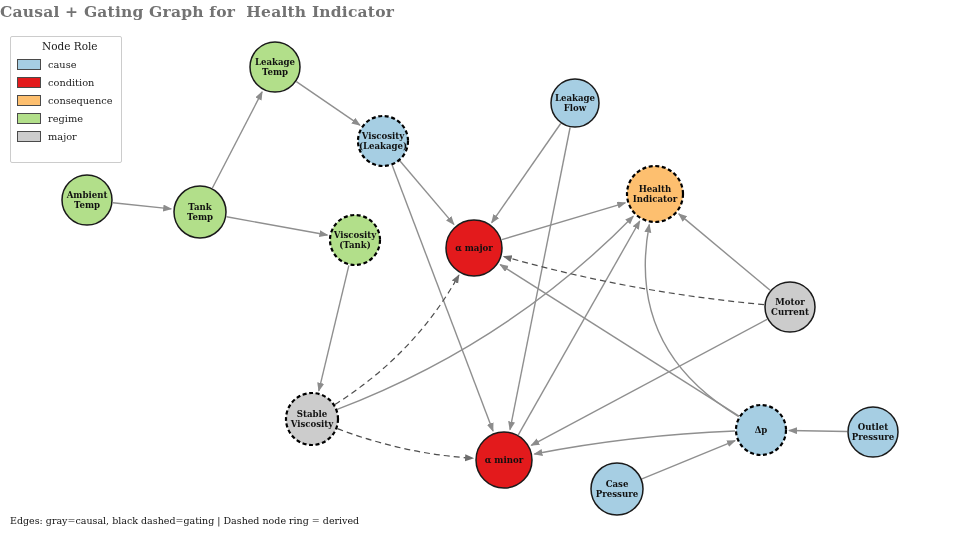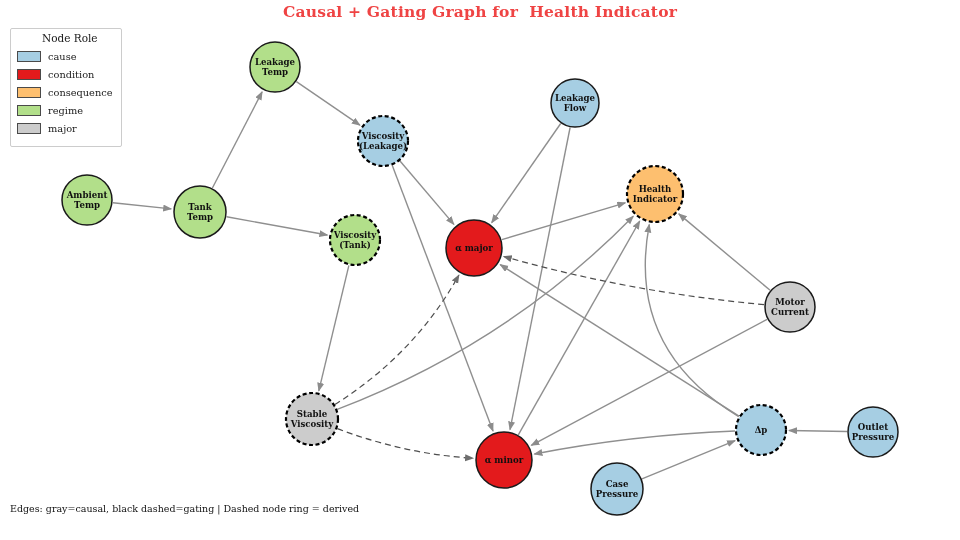--- a/index.html
+++ b/index.html
@@ -1,22 +1,22 @@
 <!DOCTYPE html>
 <html><head>
 <meta charset="utf-8">
 <style>
   html,body{margin:0;padding:0;background:#ffffff;}
   #figure{position:relative;width:960px;height:540px;background:#ffffff;overflow:hidden;
           font-family:"DejaVu Serif", serif;}
-  #title{position:absolute;top:2px;left:0;width:100%;text-align:center;
-         font-size:15.5px;font-weight:bold;color:#ef4444;white-space:pre;letter-spacing:.2px;}
-  #footer{position:absolute;left:10px;bottom:26px;font-size:9.5px;color:#111;text-align:center;}
-  #legend{position:absolute;left:10px;top:28px;background:rgba(255,255,255,.95);
-          border:1px solid #cccccc;border-radius:2px;padding:3px 8px 5px 6px;z-index:5;}
+  #title{position:absolute;top:2px;left:0;width:100%;
+         font-size:15.5px;font-weight:bold;color:#737373;white-space:pre;letter-spacing:.2px;}
+  #footer{position:absolute;left:10px;bottom:14px;font-size:9.5px;color:#111;text-align:center;}
+  #legend{position:absolute;left:10px;top:36px;background:rgba(255,255,255,.95);
+          border:1px solid #cccccc;border-radius:2px;padding:3px 8px 13px 6px;z-index:5;}
   #legend .lg-title{font-size:10.5px;color:#1a1a1a;text-align:center;margin:0 0 2px 10px;}
   #legend .lg-item{display:flex;margin:7px 0;}
   #legend .lg-swatch{width:22px;height:9px;border:1px solid #4a4a4a;margin-right:7px;flex:0 0 auto;}
   #legend .lg-label{font-size:9.8px;color:#1a1a1a;line-height:11px;}
   svg{position:absolute;left:0;top:0;}
   .node-label{font-family:"DejaVu Serif", serif;font-size:8.6px;font-weight:bold;fill:#101010;
               text-anchor:middle;pointer-events:none;}
 </style>
 </head>
 <body>

